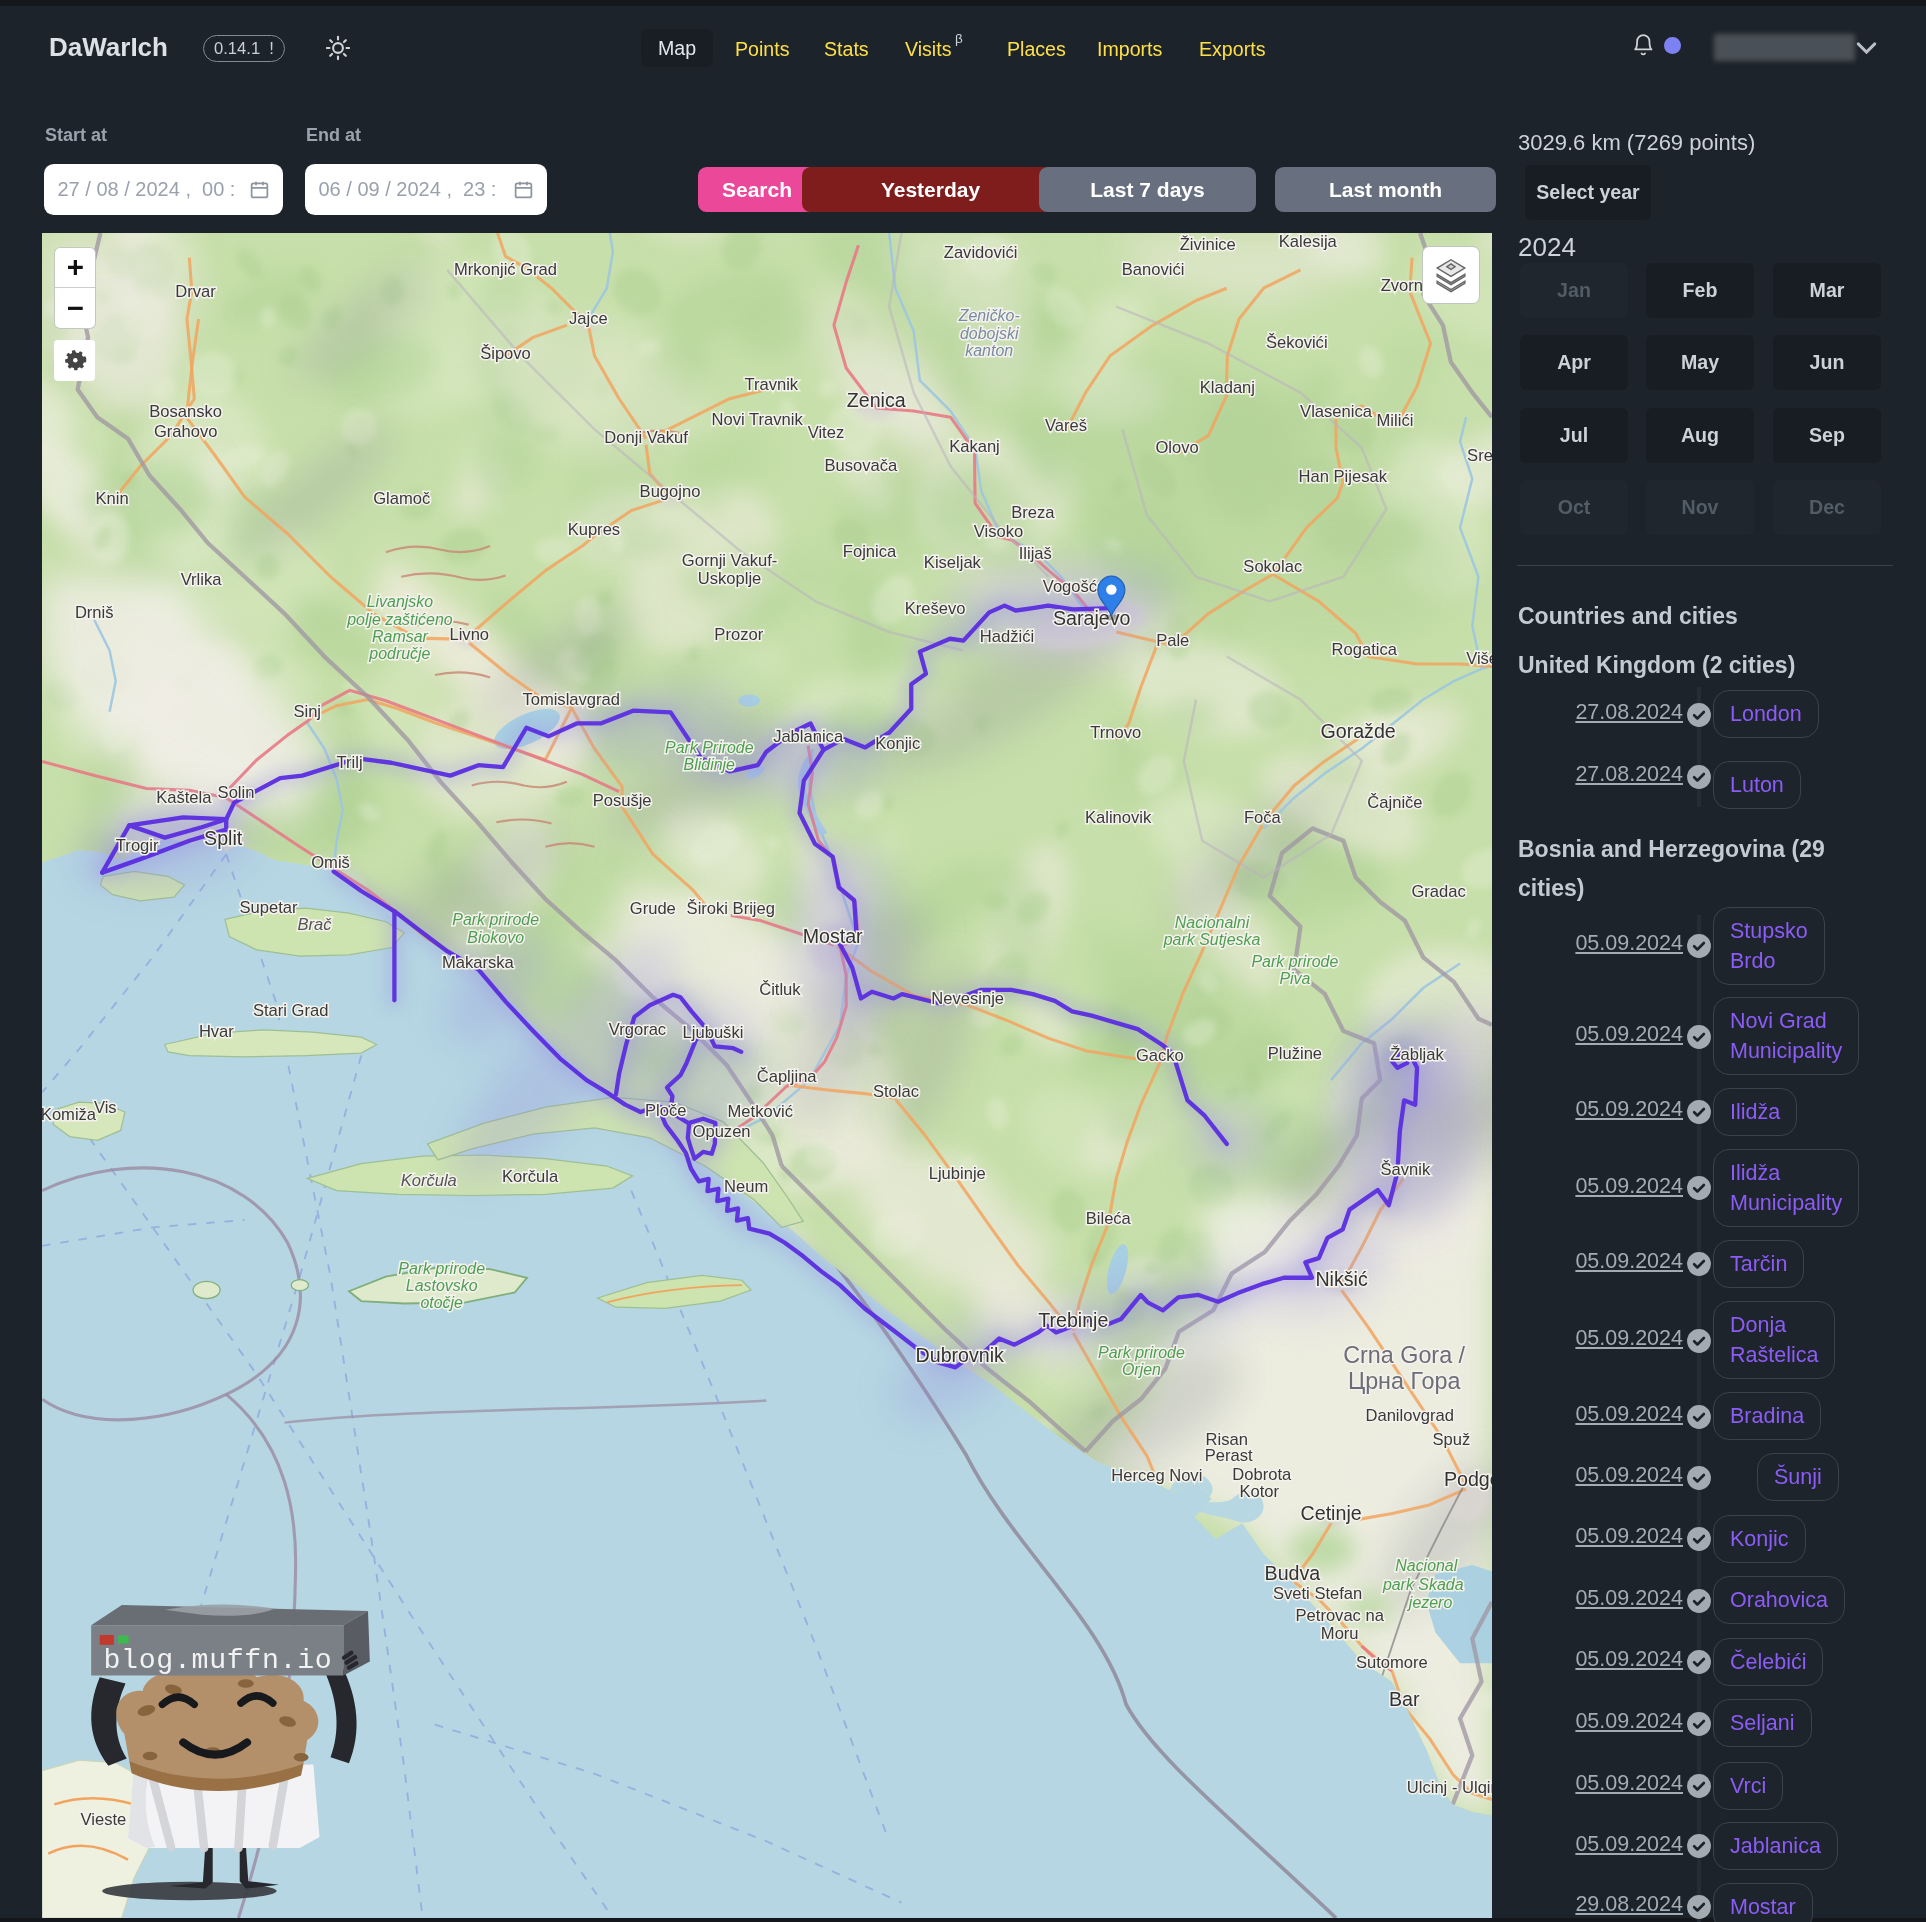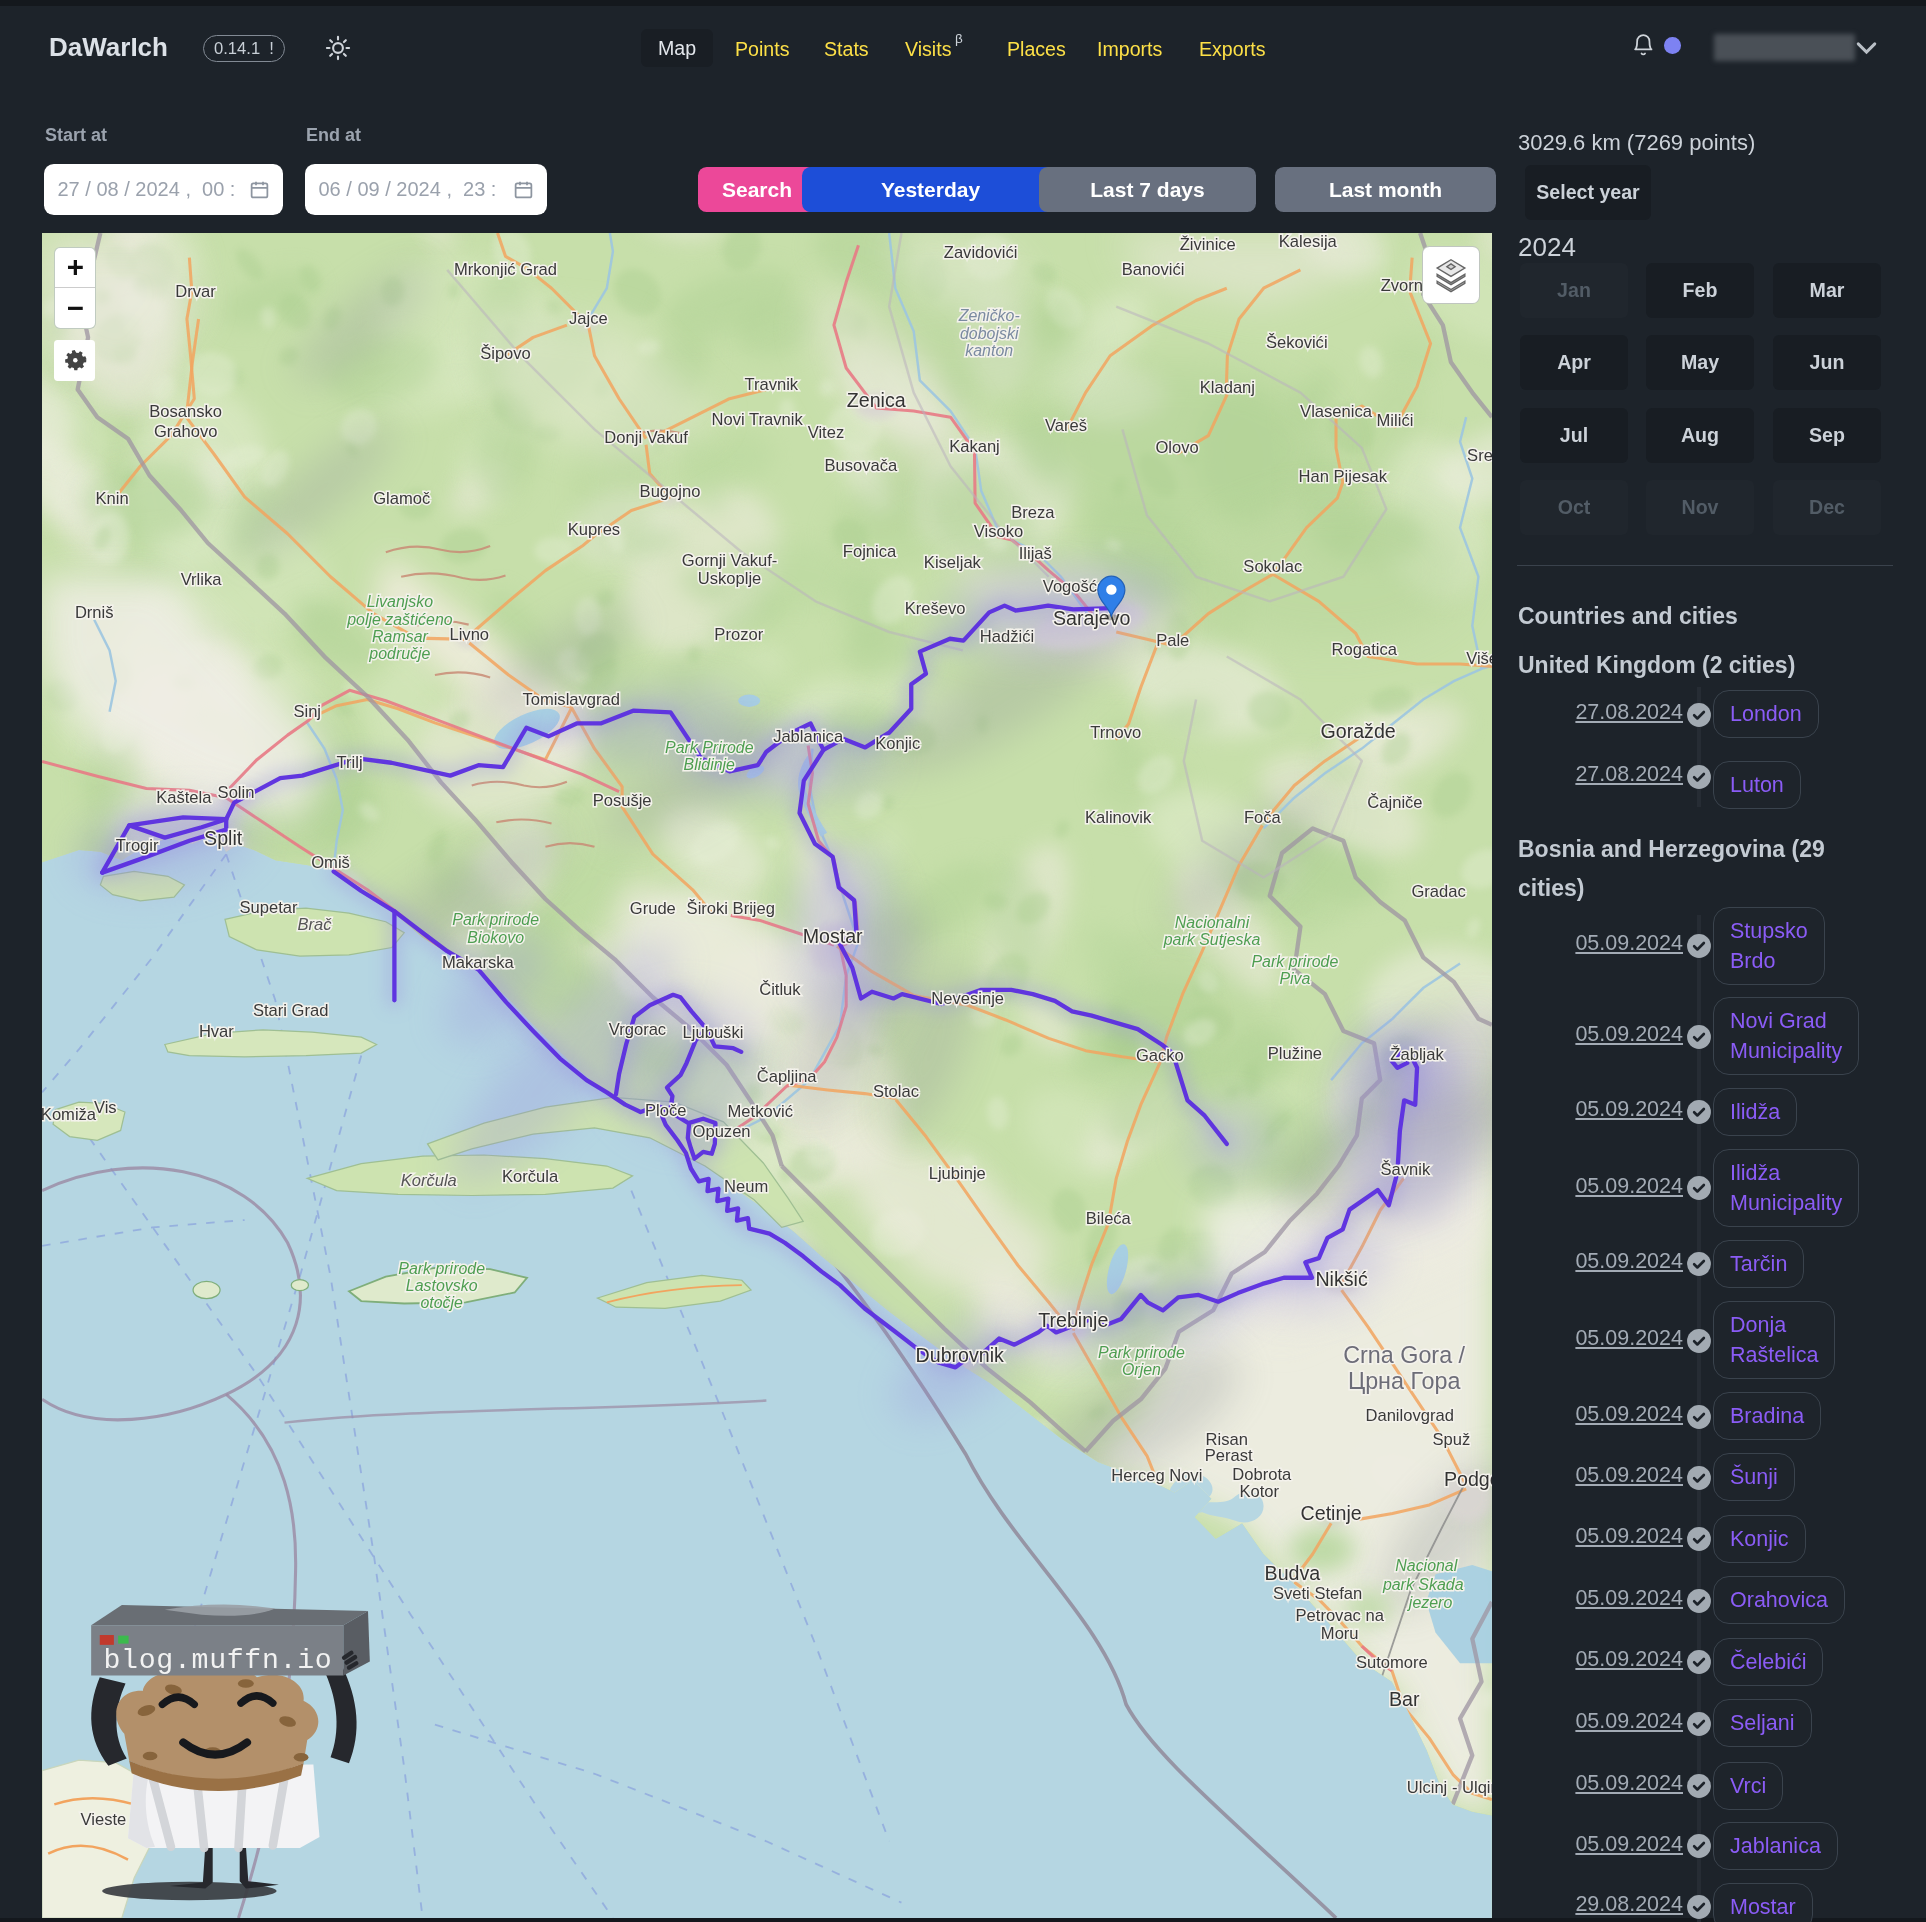--- a/index.html
+++ b/index.html
@@ -45,21 +45,21 @@
 <div class="filterlbl" style="left:306px">End at</div>
 <div class="inp" style="left:44px;width:239px">27 / 08 / 2024 ,&nbsp; 00 :&nbsp;<svg width="21" height="21" viewBox="0 0 24 24" fill="none" stroke="#8d95a0" stroke-width="2">
       <rect x="3" y="5" width="18" height="16" rx="2"></rect>
       <path d="M3 10h18M8 3v4M16 3v4"></path>
     </svg></div>
 <div class="inp" style="left:305px;width:242px">06 / 09 / 2024 ,&nbsp; 23 :&nbsp;<svg width="21" height="21" viewBox="0 0 24 24" fill="none" stroke="#8d95a0" stroke-width="2">
       <rect x="3" y="5" width="18" height="16" rx="2"></rect>
       <path d="M3 10h18M8 3v4M16 3v4"></path>
     </svg></div>
 <div class="btn" style="left:698px;width:118px;background:#ec4899">Search</div>
-<div class="btn" style="left:802px;width:257px;background:#1d4ed8">Yesterday</div>
+<div class="btn" style="left:802px;width:257px;background:#7f1d1d">Yesterday</div>
 <div class="btn" style="left:1039px;width:217px;background:#68707f">Last 7 days</div>
 <div class="btn" style="left:1275px;width:221px;background:#68707f">Last month</div>
 
 <div class="abs" style="left:42px;top:233px;width:1450px;height:1685px;overflow:hidden;background:#c7dfaa">
 <svg width="1450" height="1685" viewBox="0 0 2362 2745" style="position:absolute;left:0;top:0">
 <defs>
 <filter id="b8" x="-40%" y="-40%" width="180%" height="180%">
           <feGaussianBlur stdDeviation="8"></feGaussianBlur>
         </filter>
 <filter id="b6" x="-60%" y="-60%" width="220%" height="220%">
@@ -982,21 +982,21 @@
 <div class="badge" style="top:1404px"><svg width="26" height="26" viewBox="0 0 24 24">
       <circle cx="12" cy="12" r="11" fill="#a2aab2"></circle>
       <path d="M7.5,12.2 l3,3 l6,-6" stroke="#1d232a" stroke-width="2.4" fill="none" stroke-linecap="round" stroke-linejoin="round"></path>
     </svg></div>
 <div class="chip" style="top:1392px;">Bradina</div>
 <div class="date" style="top:1463px">05.09.2024</div>
 <div class="badge" style="top:1465px"><svg width="26" height="26" viewBox="0 0 24 24">
       <circle cx="12" cy="12" r="11" fill="#a2aab2"></circle>
       <path d="M7.5,12.2 l3,3 l6,-6" stroke="#1d232a" stroke-width="2.4" fill="none" stroke-linecap="round" stroke-linejoin="round"></path>
     </svg></div>
-<div class="chip" style="top:1453px;">Šunji</div>
+<div class="chip" style="top:1453px;margin-left:44px;">Šunji</div>
 <div class="date" style="top:1524px">05.09.2024</div>
 <div class="badge" style="top:1526px"><svg width="26" height="26" viewBox="0 0 24 24">
       <circle cx="12" cy="12" r="11" fill="#a2aab2"></circle>
       <path d="M7.5,12.2 l3,3 l6,-6" stroke="#1d232a" stroke-width="2.4" fill="none" stroke-linecap="round" stroke-linejoin="round"></path>
     </svg></div>
 <div class="chip" style="top:1515px;">Konjic</div>
 <div class="date" style="top:1586px">05.09.2024</div>
 <div class="badge" style="top:1588px"><svg width="26" height="26" viewBox="0 0 24 24">
       <circle cx="12" cy="12" r="11" fill="#a2aab2"></circle>
       <path d="M7.5,12.2 l3,3 l6,-6" stroke="#1d232a" stroke-width="2.4" fill="none" stroke-linecap="round" stroke-linejoin="round"></path>

